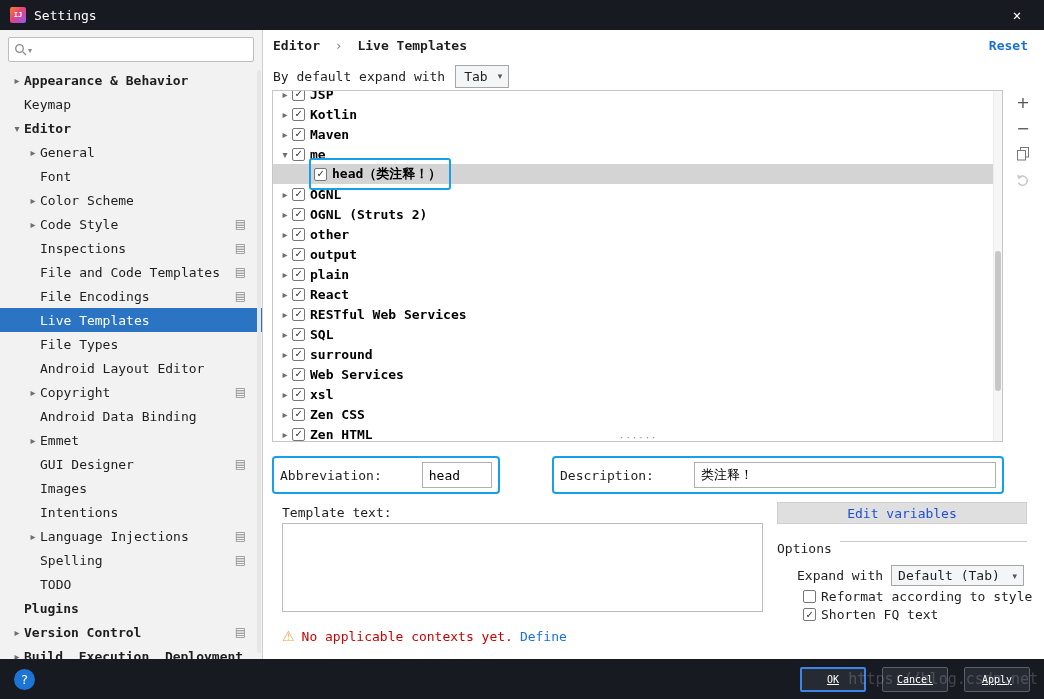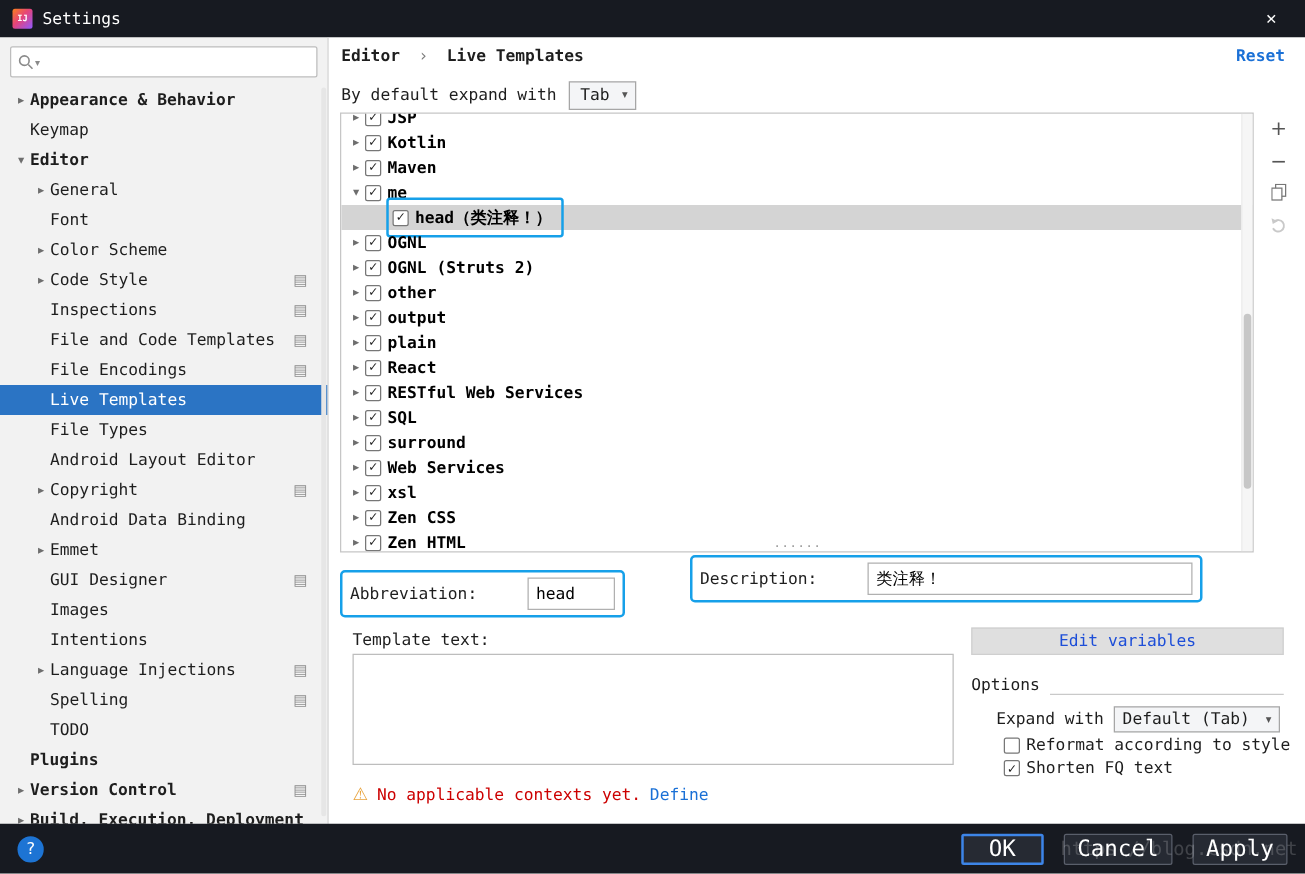--- a/index.html
+++ b/index.html
@@ -72,46 +72,46 @@
                   align-items:center; gap:6px; }
   .tb { width:22px; height:20px; display:flex; align-items:center; justify-content:center;
         color:#555; font-size:16px; cursor:pointer; background:none; border:none; font-family:"DejaVu Sans",sans-serif; }
   .tb.disabled { opacity:.45; }
   .grip { position:absolute; left:356px; top:404px; color:#909090; font-size:9px; letter-spacing:1px; line-height:8px; cursor:row-resize; }
 
   
   .field-annot { position:absolute; border:2px solid var(--annotation-blue,#16a0e9); border-radius:4px;
                  height:38px; display:flex; align-items:center; padding:0 6px; gap:8px; }
   #abbr-annot { left:9px; top:426px; width:228px; }
-  #desc-annot { left:289px; top:414px; width:410px; }
+  #desc-annot { left:289px; top:426px; width:452px; }
   .text-input { border:1px solid #b0b0b0; background:#fff; height:26px; padding:0 6px; font:inherit; flex:1; min-width:0; outline:none;margin-left:32px; }
   .tt-label { position:absolute; left:19px; top:475px; }
   .tt-area { position:absolute; left:19px; top:493px; width:481px; height:89px; border:1px solid #bdbdbd;
              resize:none; font:inherit; padding:4px 6px; outline:none; }
   .edit-vars { position:absolute; left:514px; top:472px; width:250px; height:22px; background:#dfdfdf;
                border:1px solid #cfcfcf; color:#1d4ed8; font:inherit; cursor:default; }
-  .options-header { position:absolute; left:514px; top:511px; width:250px; display:flex; align-items:flex-end; }
+  .options-header { position:absolute; left:514px; top:511px; width:250px; display:flex; align-items:flex-start; }
   .options-header .rule { flex:1; border-top:1px solid #c9c9c9; margin-left:8px; height:0; }
   .opt-expand { position:absolute; left:534px; top:535px; display:flex; align-items:center; gap:8px; }
   .opt-check { position:absolute; display:flex; align-items:center; }
   #opt-reformat { left:540px; top:559px; }
   #opt-shorten { left:540px; top:577px; }
   .warning-row { position:absolute; left:19px; top:598px; display:flex; align-items:center; gap:7px; }
   .warn-icon { color:var(--warning-orange,#e8a33d); font-size:14px; font-family:"DejaVu Sans",sans-serif; }
   .warn-text { color:var(--warning-red,#cc0000); }
   .define-link { color:var(--link-blue,#1a70d6); cursor:pointer; }
 
   
   .footer { height:40px; background:var(--titlebar-bg,#171a21); display:flex; align-items:center;
             padding:0 14px; position:relative; }
   .help-btn { width:21px; height:21px; border-radius:50%; background:#1d74d4; color:#fff;
               display:flex; align-items:center; justify-content:center; font-size:13px; cursor:pointer; }
   .footer-buttons { margin-left:auto; display:flex; gap:16px; }
   .fbtn { min-width:66px; height:25px; background:#262a33; color:#fff; border:1px solid #5a5f6b;
-          border-radius:2px; font:inherit; font-size:18px; padding:0 10px; cursor:pointer; }
+          border-radius:2px; font:inherit; font-size:10px; padding:0 10px; cursor:pointer;text-decoration:underline; }
   .fbtn.primary { border:2px solid var(--footer-primary-border,#3d85e8); }
   .watermark { position:absolute; right:6px; bottom:11px; color:rgba(255,255,255,0.18); font-size:15px;
                pointer-events:none; white-space:nowrap; }
 </style>
 </head>
 <body>
 
 <div class="window">
 
   <div class="titlebar">

